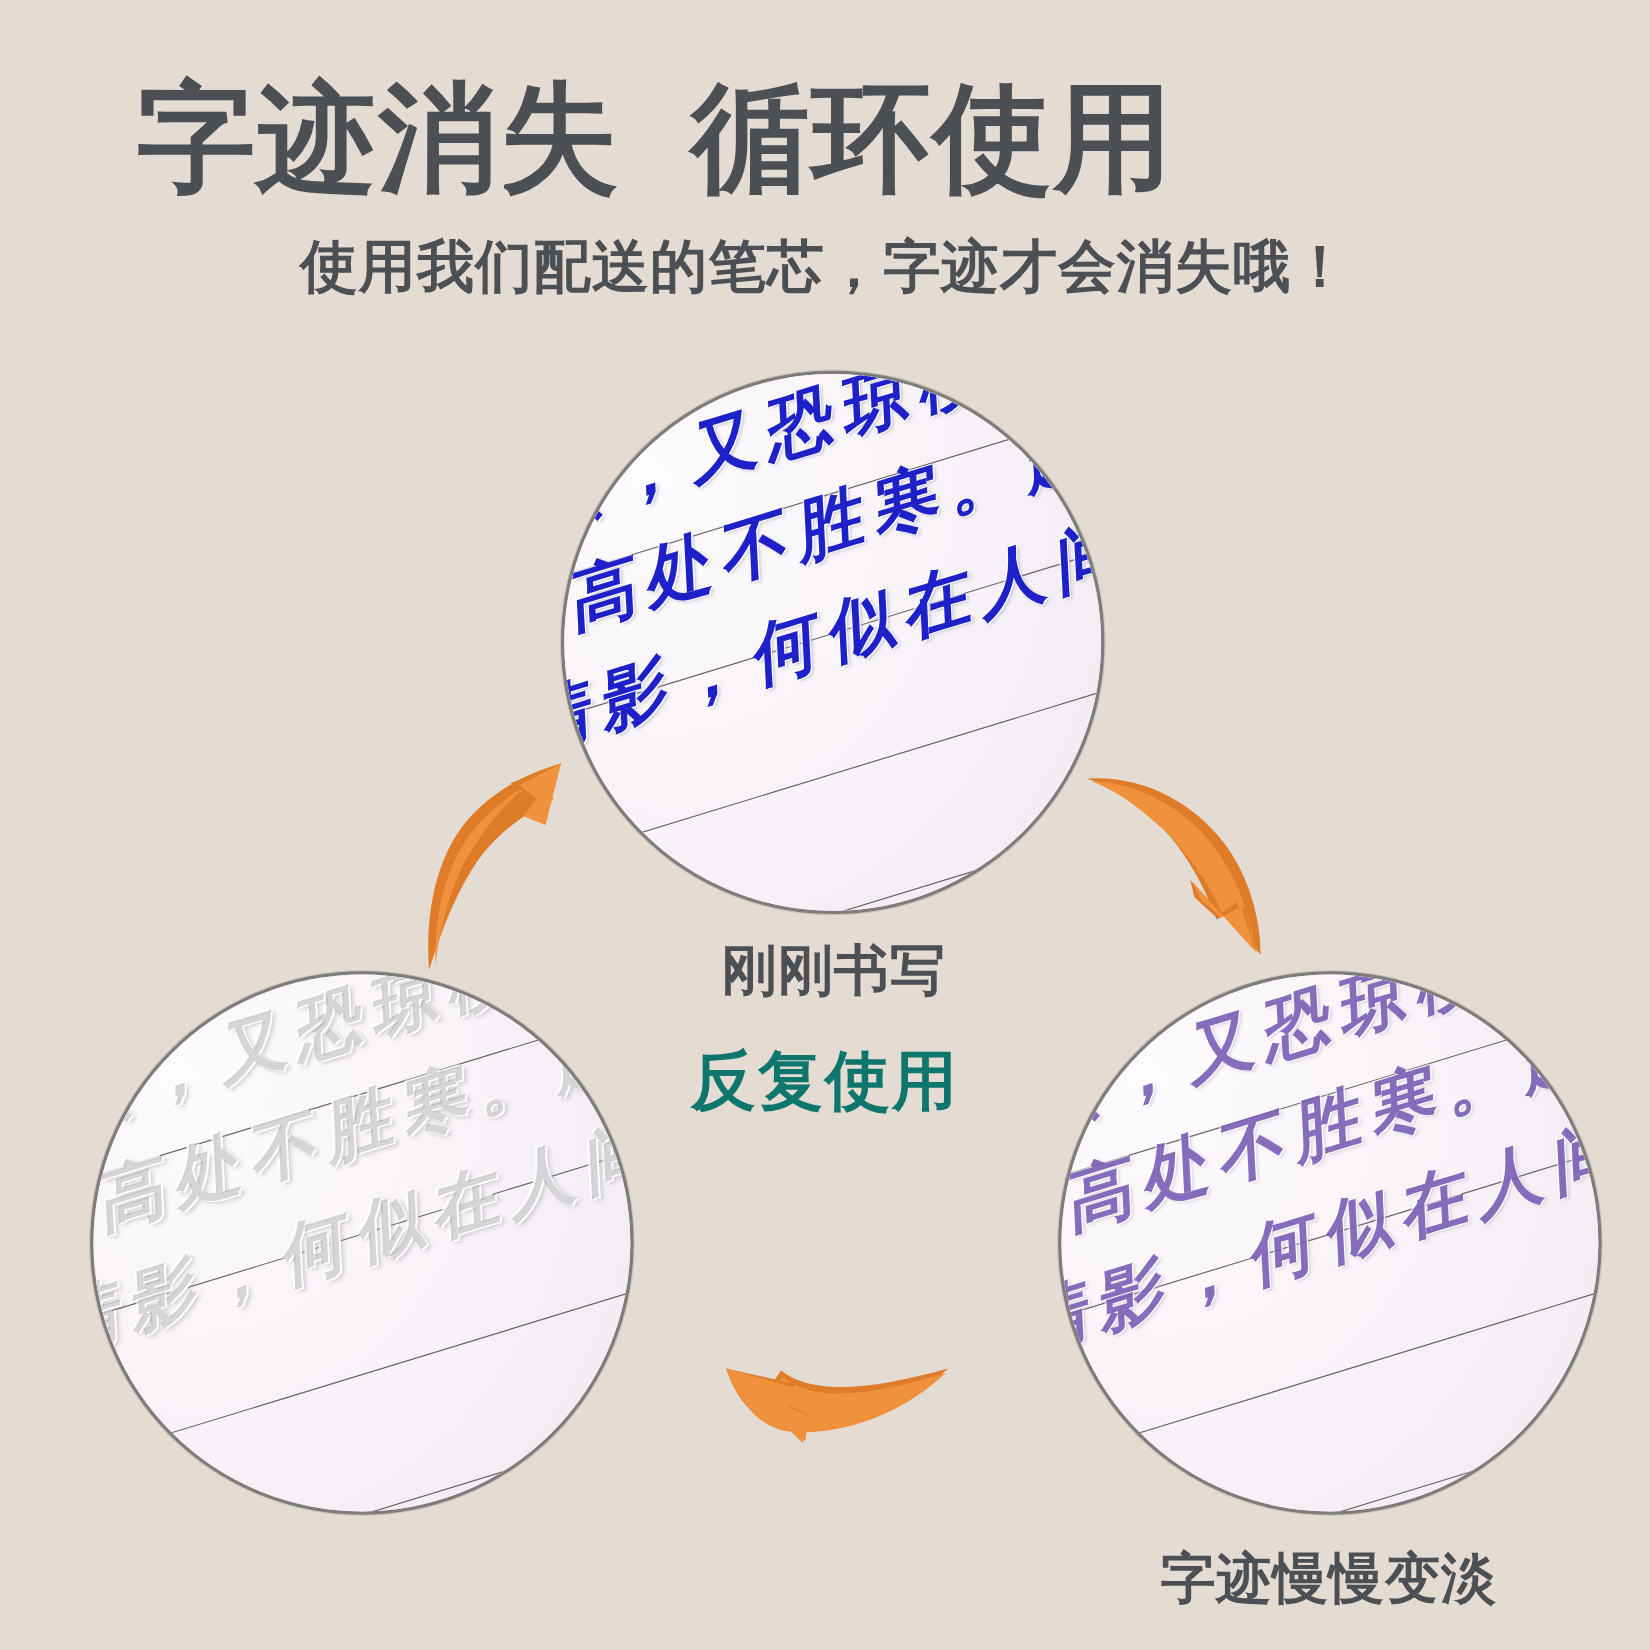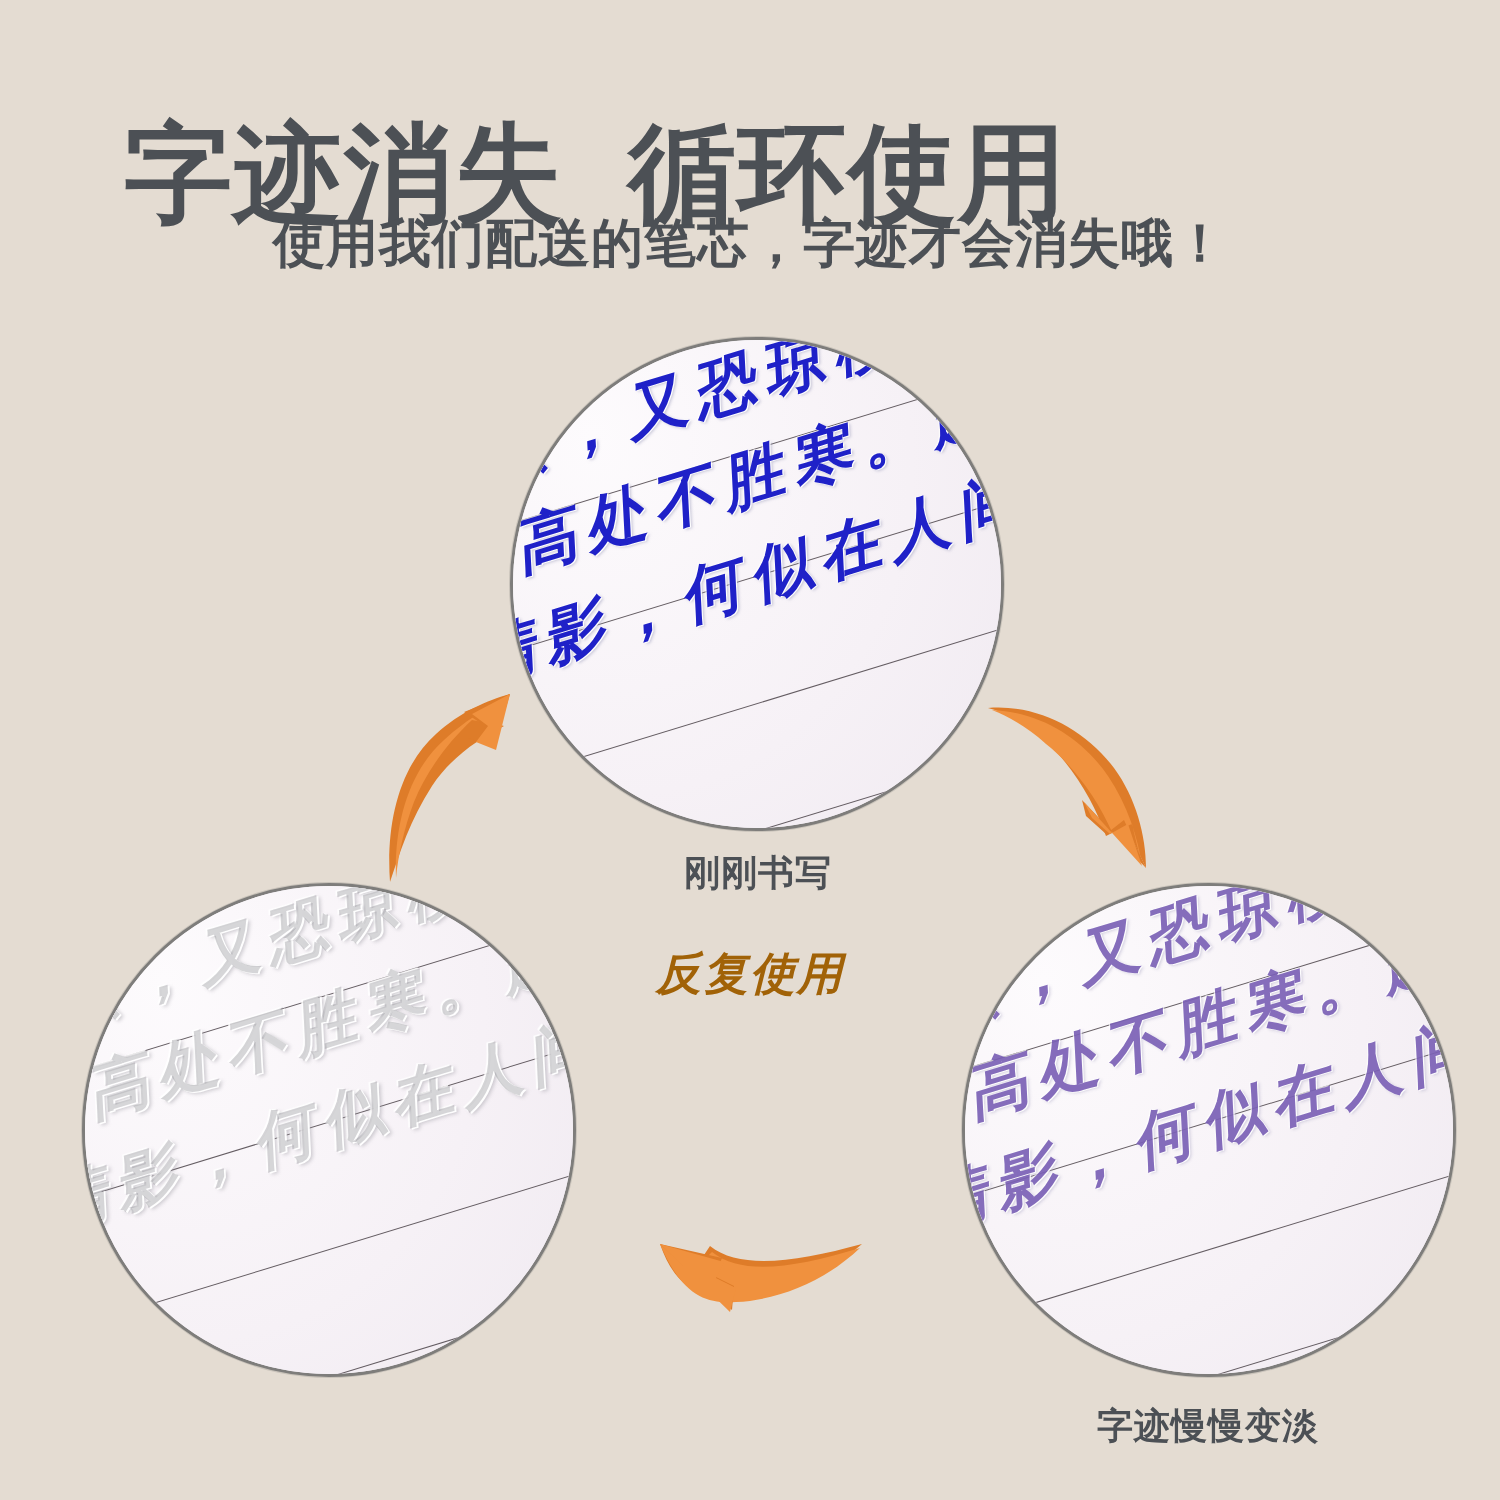--- a/index.html
+++ b/index.html
@@ -29,21 +29,20 @@
     top: 62px;
     left: 0;
     width: 1192px;
     text-align: center;
     font-size: 108px;
     line-height: 1.18;
     font-weight: 700;
     color: #4c5055;
     letter-spacing: 2px;
     white-space: pre;
-    margin-top: 48px;
   }
 
   .subhead {
     position: absolute;
     top: 212px;
     left: 0;
     width: 1500px;
     text-align: center;
     font-size: 52px;
     line-height: 1.2;
@@ -135,42 +134,41 @@
     text-shadow:
        1.5px 1.5px 0 rgba(255,255,255,.98),
        3px 3px 4px rgba(150,148,158,.45),
       -1.5px -1.5px 1px rgba(255,255,255,.9);
   }
 
   
   .caption {
     position: absolute;
     text-align: center;
-    font-size: 36px;
+    font-size: 50px;
     font-weight: 700;
     color: #4c5055;
     letter-spacing: 1px;
     white-space: nowrap;
   }
   .cap-top   { left: 508px; top: 849px;  width: 500px; }
   .cap-left  { left: 80px;  top: 1402px; width: 500px; }
   .cap-right { left: 958px; top: 1402px; width: 500px; }
 
   .center-label {
     position: absolute;
     left: 500px;
     top: 944px;
     width: 500px;
     text-align: center;
-    font-size: 45px;
-    font-weight: 700;
-    color: #a16207;
+    font-size: 59px;
+    font-weight: 700;
+    color: #0f766e;
     letter-spacing: 2px;
     white-space: nowrap;
-    font-style: italic;
   }
 
   
   .arrow { position: absolute; }
   .arrow-left-up   { left: 376px;  top: 676px;  width: 150px; height: 210px; }
   .arrow-right-dn  { left: 986px;  top: 676px;  width: 170px; height: 195px; }
   .arrow-bottom    { left: 636px;  top: 1228px; width: 230px; height: 150px; }
 </style>
 </head>
 <body>

